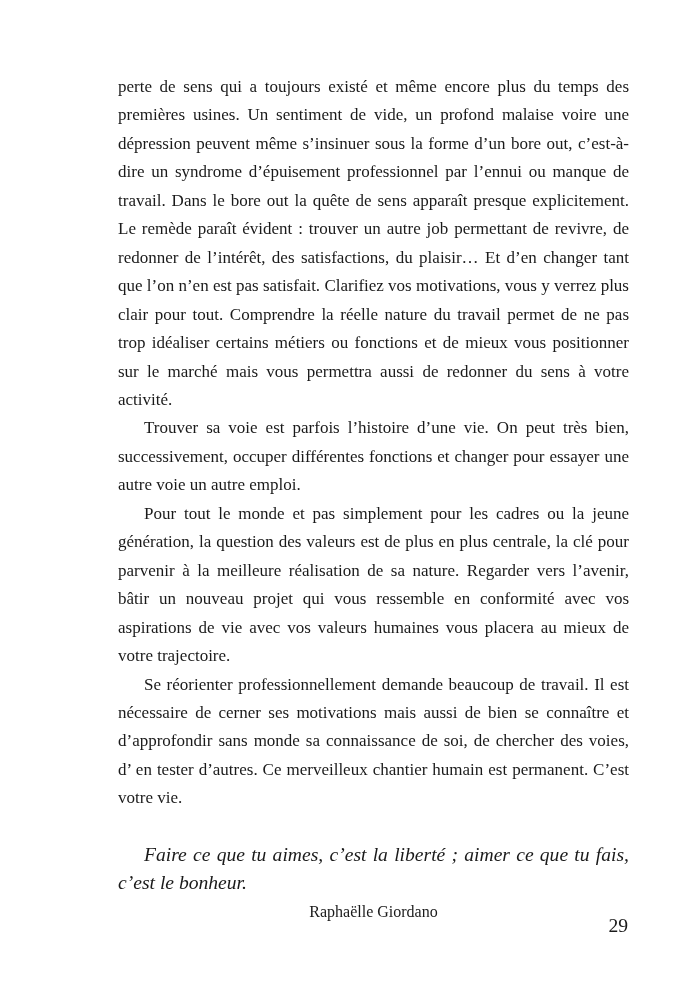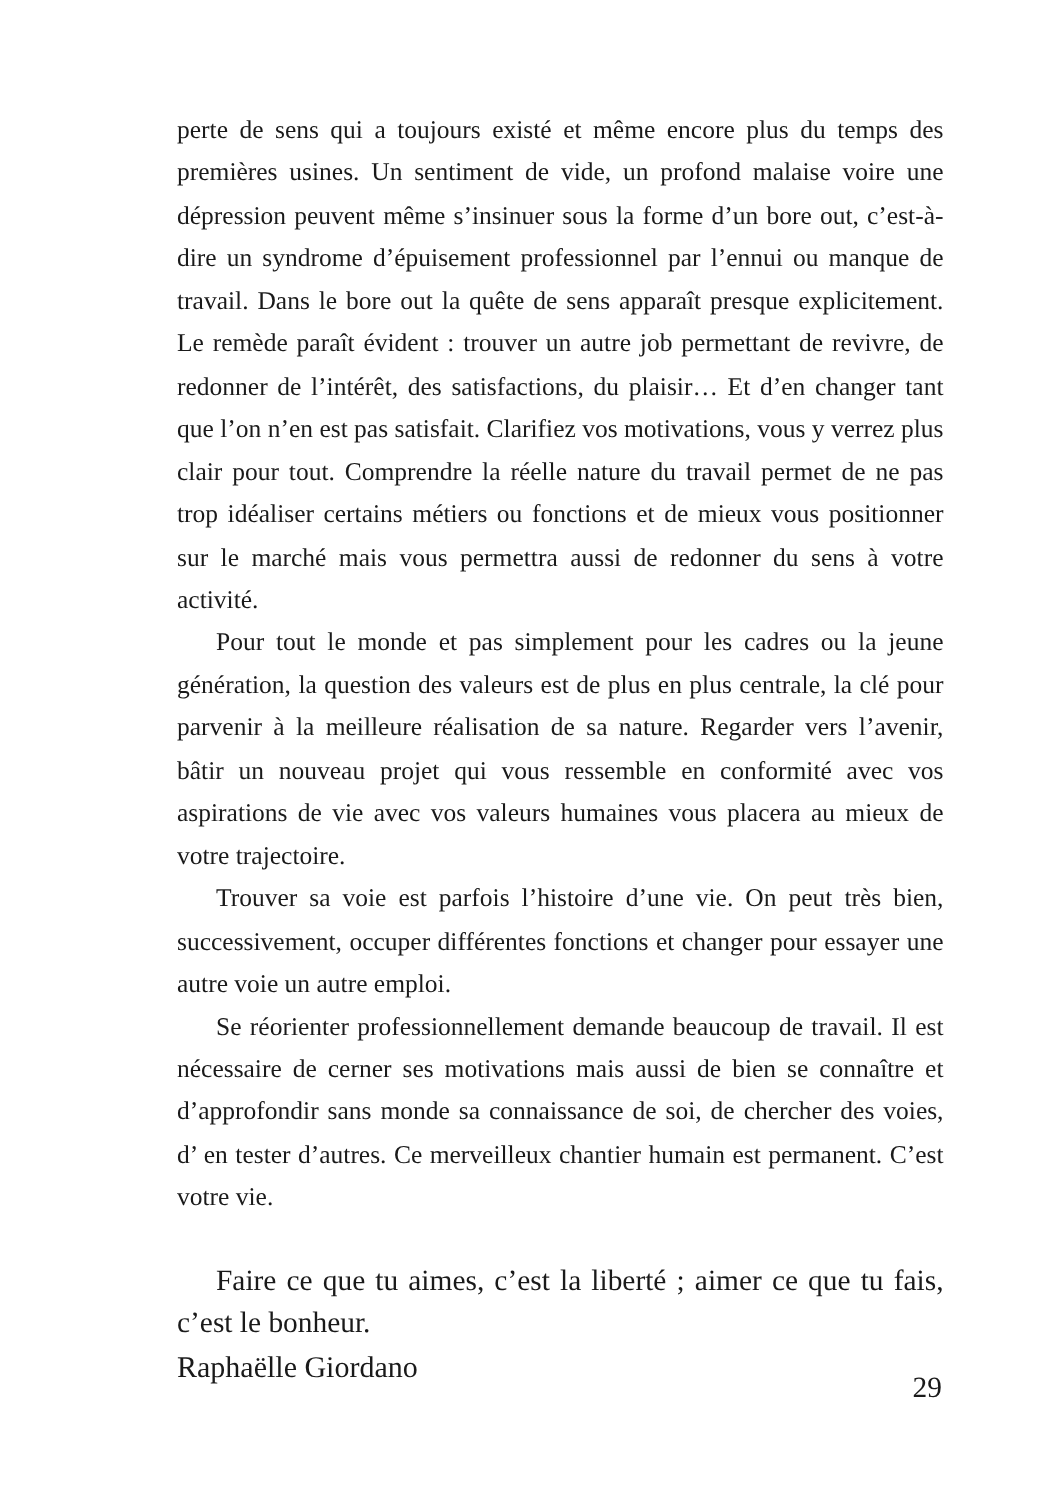--- a/index.html
+++ b/index.html
@@ -29,48 +29,49 @@
       text-align-last: left;
     }
     .para.indent {
       text-indent: 26px;
     }
     .spacer {
       height: 28px;
     }
     .quote {
       margin: 0;
+      font-style: italic;
       font-size: 19.6px;
       line-height: 28.45px;
       text-indent: 26px;
       text-align: justify;
       text-align-last: left;
     }
     .author {
       margin: 0;
-      font-size: 20px;
+      font-size: 16px;
       line-height: 28.45px;
-      text-align: left;
+      text-align: center;
     }
     .page-number {
       position: absolute;
       right: 72px;
       top: 914px;
       font-size: 19.6px;
       line-height: 24px;
       text-align: left;
     }
   </style>
 </head>
 <body>
 
 <div class="page">
   <p class="para">perte de sens qui a toujours existé et même encore plus du temps des premières usines. Un sentiment de vide, un profond malaise voire une dépression peuvent même s’insinuer sous la forme d’un bore out, c’est-à-dire un syndrome d’épuisement professionnel par l’ennui ou manque de travail. Dans le bore out la quête de sens apparaît presque explicitement. Le remède paraît évident : trouver un autre job permettant de revivre, de redonner de l’intérêt, des satisfactions, du plaisir… Et d’en changer tant que l’on n’en est pas satisfait. Clarifiez vos motivations, vous y verrez plus clair pour tout. Comprendre la réelle nature du travail permet de ne pas trop idéaliser certains métiers ou fonctions et de mieux vous positionner sur le marché mais vous permettra aussi de redonner du sens à votre activité.</p>
+  <p class="para indent">Trouver sa voie est parfois l’histoire d’une vie. On peut très bien, successivement, occuper différentes fonctions et changer pour essayer une autre voie un autre emploi.</p>
   <p class="para indent">Pour tout le monde et pas simplement pour les cadres ou la jeune génération, la question des valeurs est de plus en plus centrale, la clé pour parvenir à la meilleure réalisation de sa nature. Regarder vers l’avenir, bâtir un nouveau projet qui vous ressemble en conformité avec vos aspirations de vie avec vos valeurs humaines vous placera au mieux de votre trajectoire.</p>
-  <p class="para indent">Trouver sa voie est parfois l’histoire d’une vie. On peut très bien, successivement, occuper différentes fonctions et changer pour essayer une autre voie un autre emploi.</p>
   <p class="para indent">Se réorienter professionnellement demande beaucoup de travail. Il est nécessaire de cerner ses motivations mais aussi de bien se connaître et d’approfondir sans monde sa connaissance de soi, de chercher des voies, d’ en tester d’autres. Ce merveilleux chantier humain est permanent. C’est votre vie.</p>
 
   <div class="spacer"></div>
 
   <p class="quote">Faire ce que tu aimes, c’est la liberté ; aimer ce que tu fais, c’est le bonheur.</p>
   <p class="author">Raphaëlle Giordano</p>
 </div>
 
 <div class="page-number">29</div>
 

